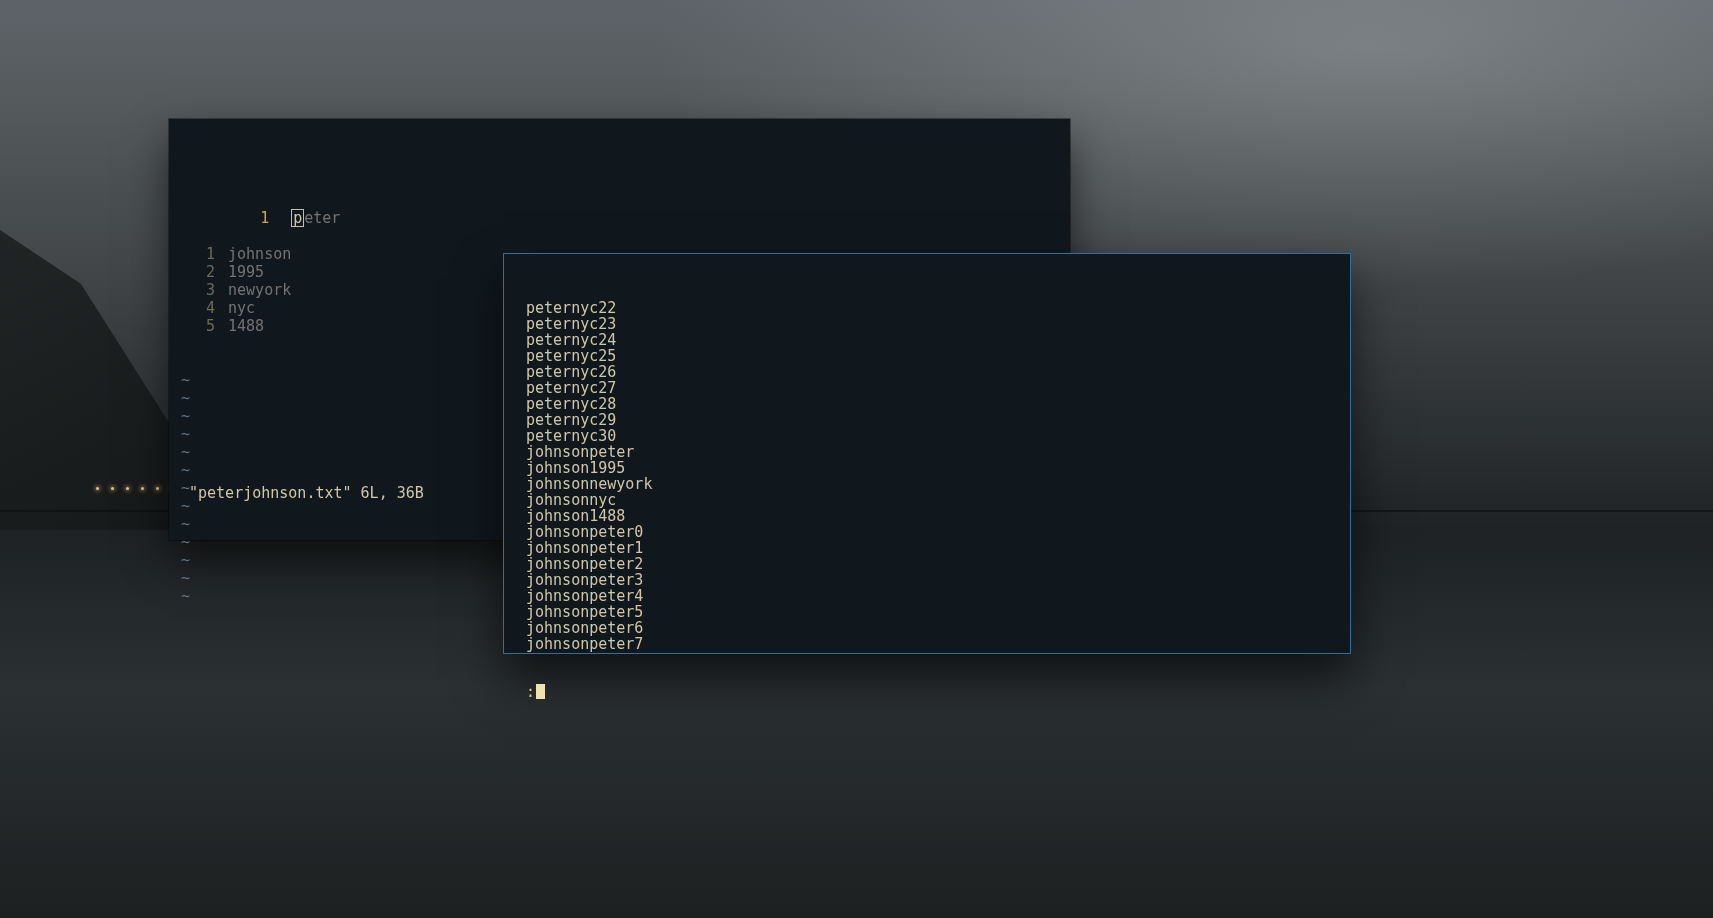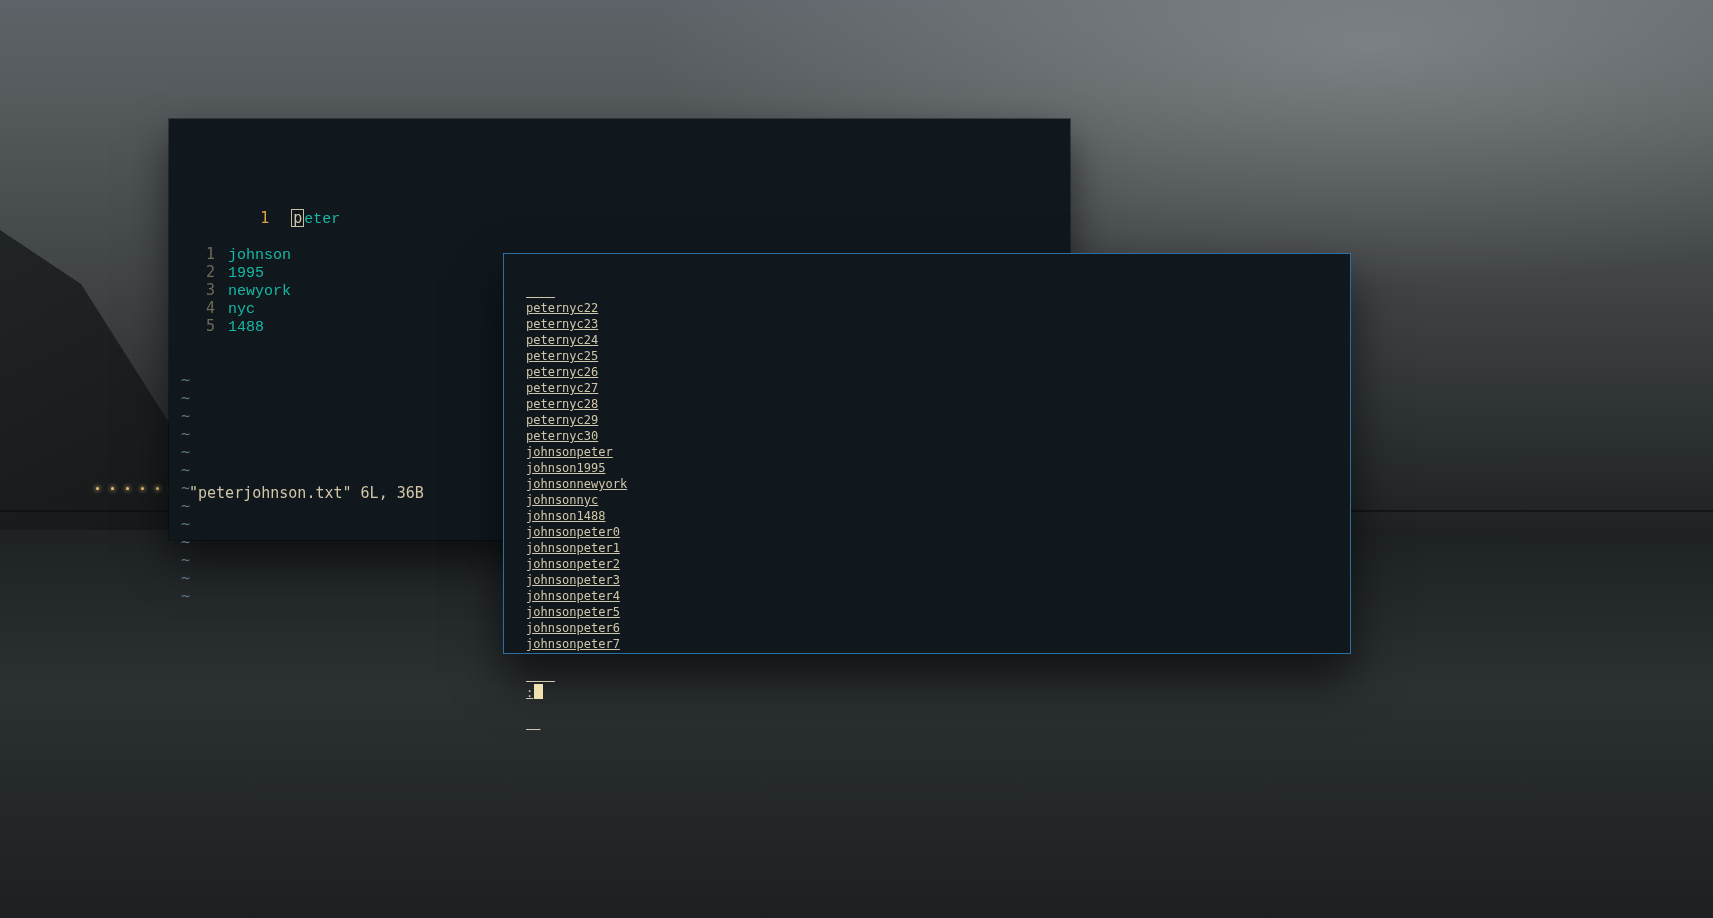--- a/index.html
+++ b/index.html
@@ -107,45 +107,43 @@
     color: #e0a13b;
   }
   .cursorbox {
     display: inline-block;
     border: 1px solid #c9c0a2;
     padding: 0 1px;
     margin: -1px 0;
     line-height: 16px;
   }
   .content {
-    color: #14b8a6;
-    font-family: Liberation Mono, monospace;
+    color: #737373;
   }
   .tilde {
     color: #5e7587;
   }
   .statusline {
     position: absolute;
     left: 8px;
     bottom: 28px;
     color: #d1c7a8;
   }
 
   
   .output {
     position: absolute;
     left: 22px;
     right: 8px;
     top: 14px;
     bottom: 8px;
     color: #d1c7a8;
-    font-size: 12px;
+    font-size: 15px;
     line-height: 16px;
     white-space: pre;
-    text-decoration: underline;
   }
   .out-line { height: 16px; }
   .pager-prompt {
     color: #d1c7a8;
   }
   .block-cursor {
     display: inline-block;
     width: 9px;
     height: 15px;
     background: #efe2b0;

